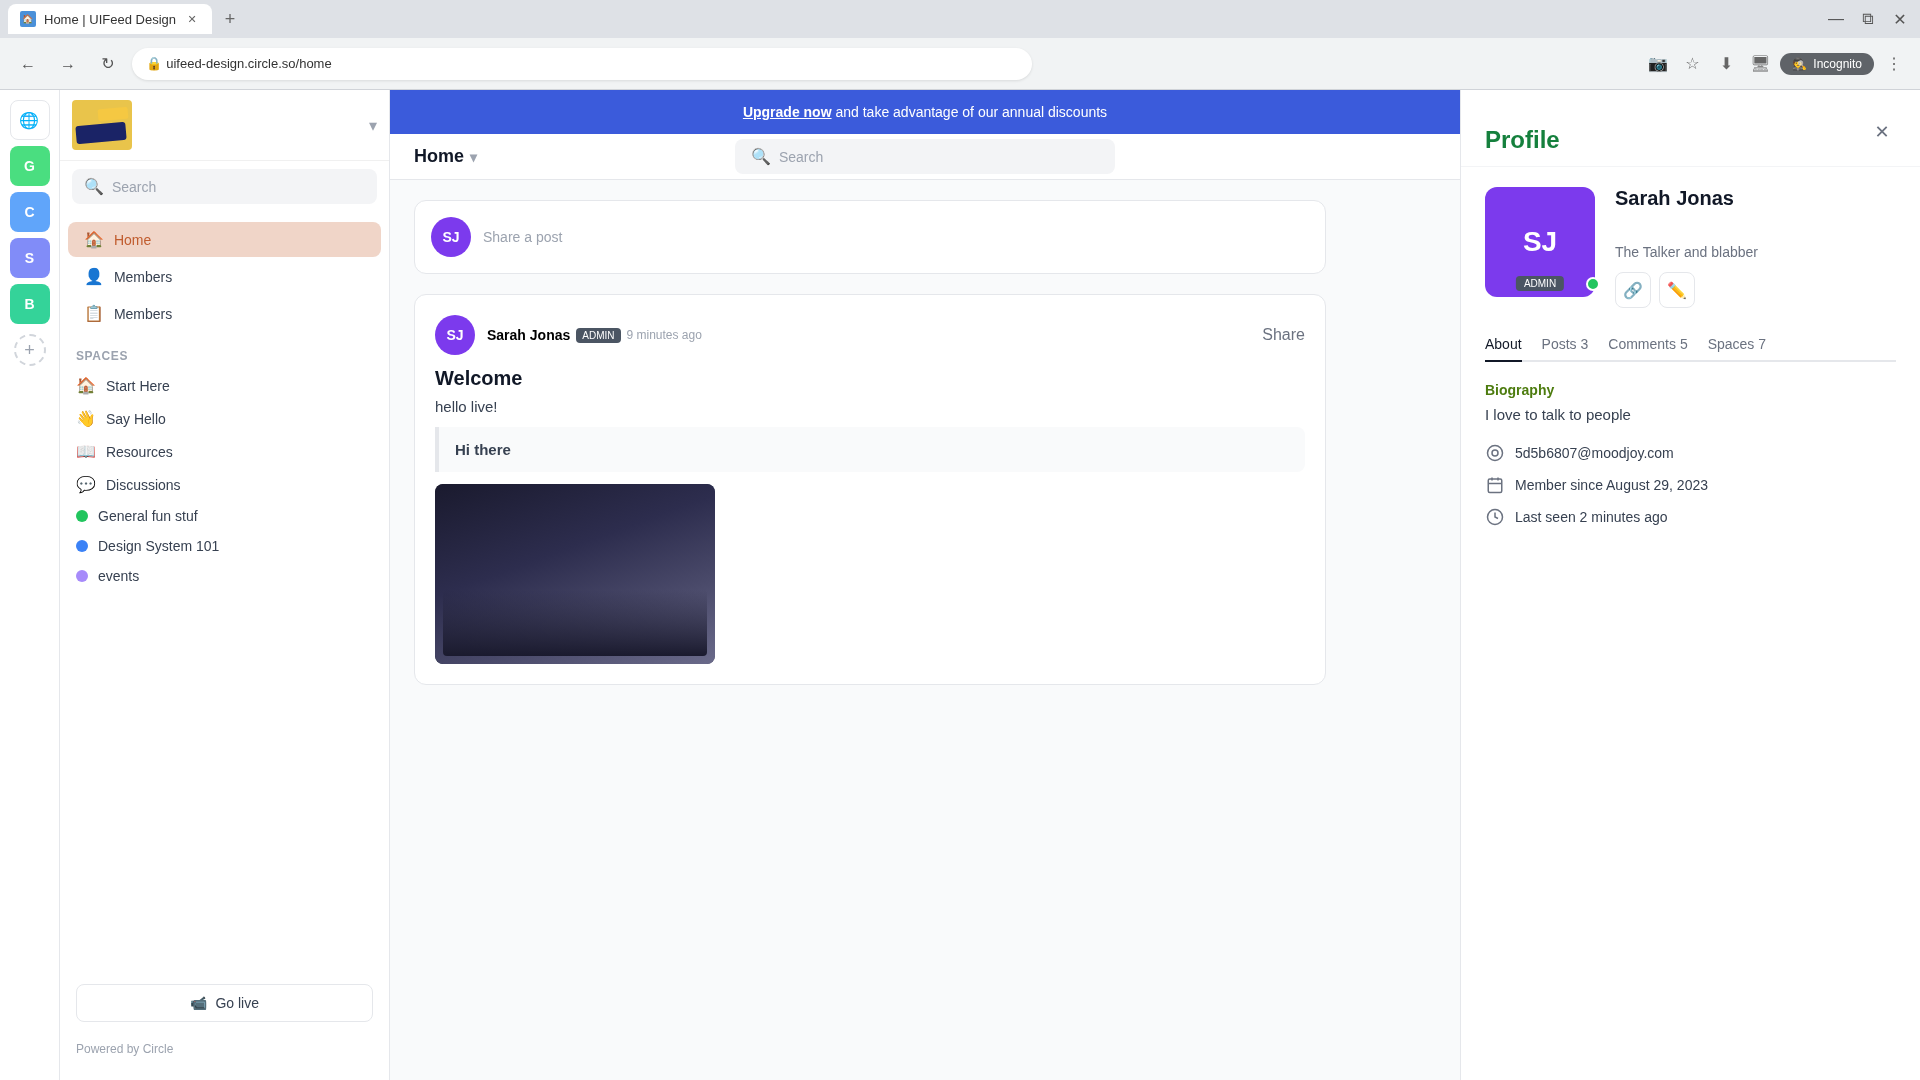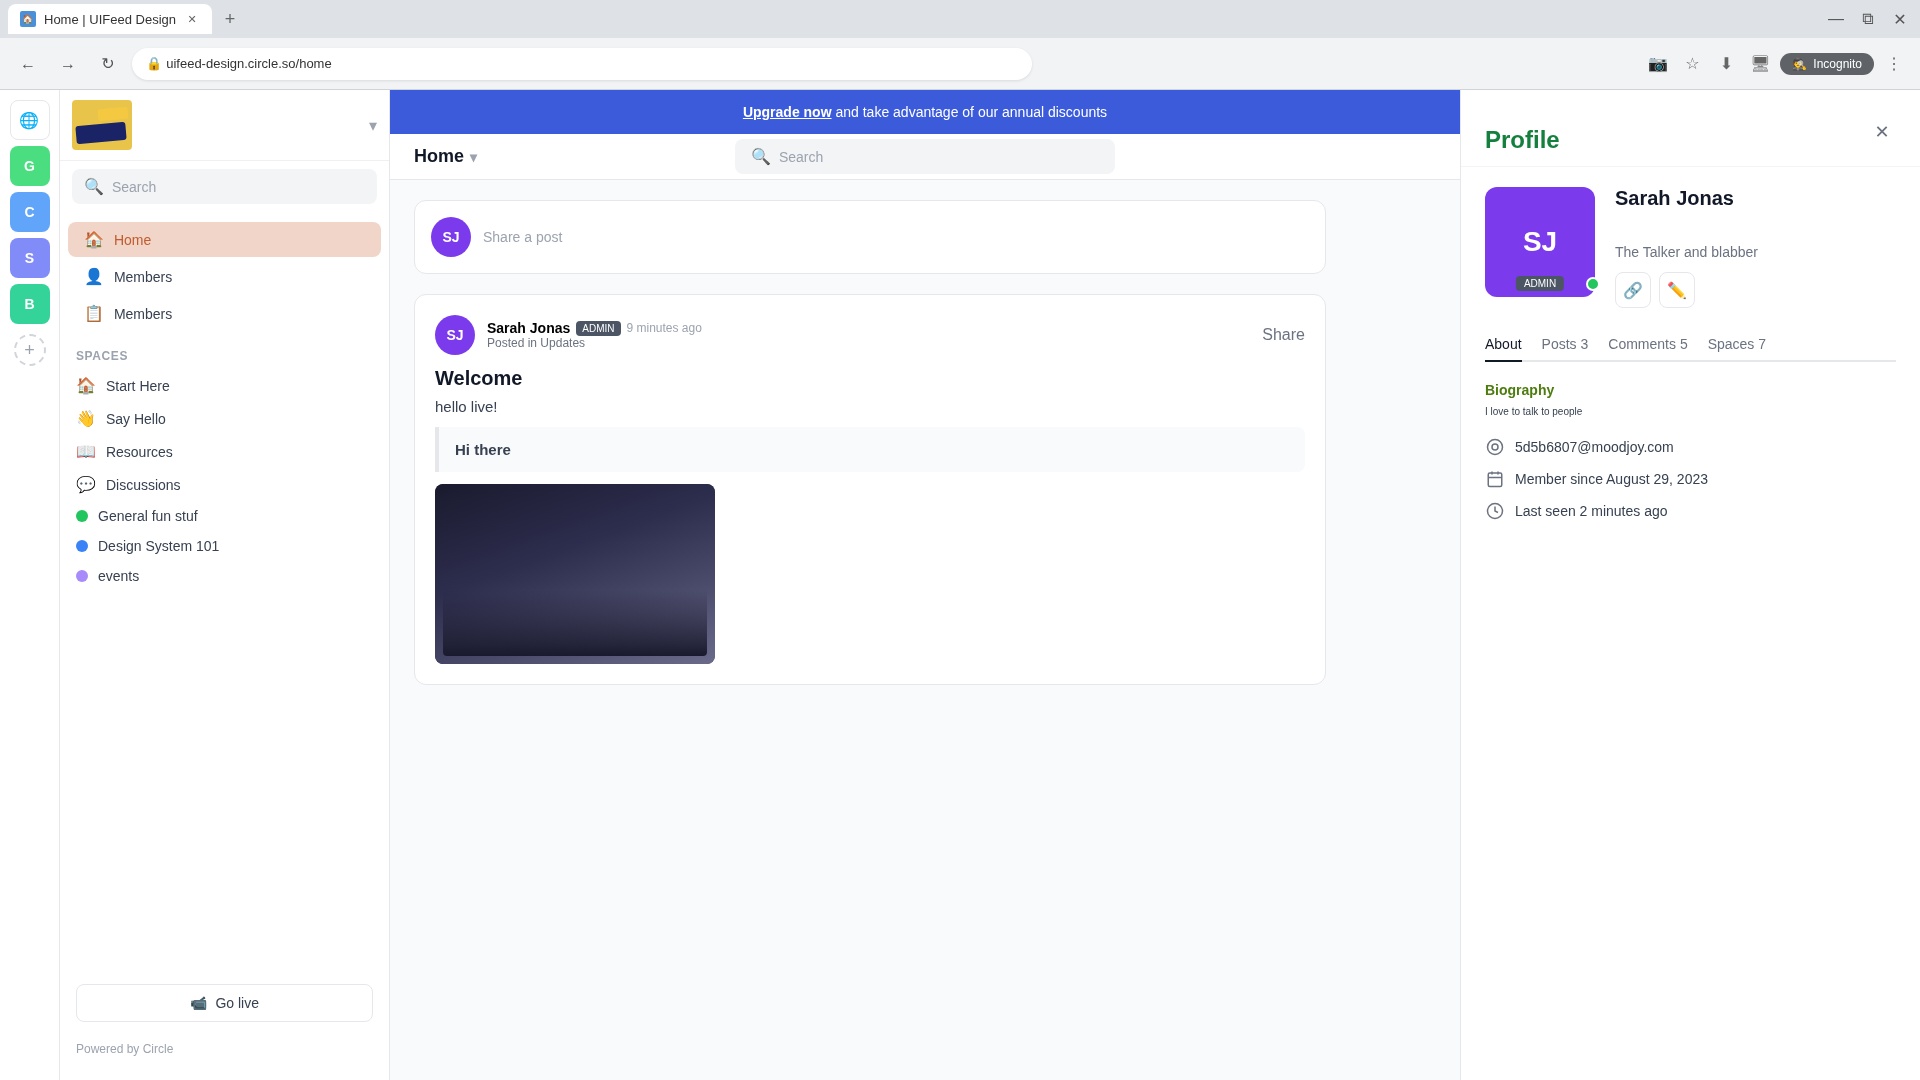--- a/index.html
+++ b/index.html
@@ -104,21 +104,21 @@
     .profile-action-btn { width: 36px; height: 36px; border: 1px solid #e5e7eb; border-radius: 8px; display: flex; align-items: center; justify-content: center; font-size: 16px; color: #6b7280; cursor: pointer; }
 
     .profile-tabs { display: flex; border-bottom: 2px solid #e5e7eb; margin-bottom: 20px; }
     .profile-tab { padding: 8px 0; margin-right: 20px; font-size: 14px; font-weight: 500; color: #6b7280; cursor: pointer; position: relative; }
     .profile-tab.active { color: #111827; }
     .profile-tab.active::after { content: ''; position: absolute; bottom: -2px; left: 0; right: 0; height: 2px; background: #111827; }
     .tab-count { font-size: 13px; color: #9ca3af; }
 
     .bio-section { margin-bottom: 20px; }
     .bio-label { font-size: 14px; font-weight: 600; color: #4d7c0f; margin-bottom: 8px; }
-    .bio-text { font-size: 10px; color: #374151; }
+    .bio-text { font-size: 15px; color: #374151; }
 
     .profile-details { display: flex; flex-direction: column; gap: 12px; }
     .detail-item { display: flex; align-items: center; gap: 10px; font-size: 14px; color: #374151; }
     .detail-icon { width: 20px; height: 20px; display: flex; align-items: center; justify-content: center; font-size: 16px; color: #6b7280; flex-shrink: 0; }
   </style>
 </head>
 <body>
 
 <div class="browser-chrome">
   <div class="browser-title-bar">
@@ -268,21 +268,20 @@
 
       <div class="post-card">
         <div class="post-header">
           <div class="post-avatar">SJ</div>
           <div class="post-meta">
             <div class="post-author">
               <span>Sarah Jonas</span>
               <span class="admin-badge">ADMIN</span>
               <span style="font-size:12px;color:#9ca3af;font-weight:400;">9 minutes ago</span>
             </div>
-            <div class="post-location">Posted in Updates</div>
           </div>
           <div class="share-btn">Share</div>
         </div>
 
         <div class="post-title">Welcome</div>
         <div class="post-body">hello live!</div>
 
         <div class="post-quote">
           <span>Hi there</span>
         </div>

